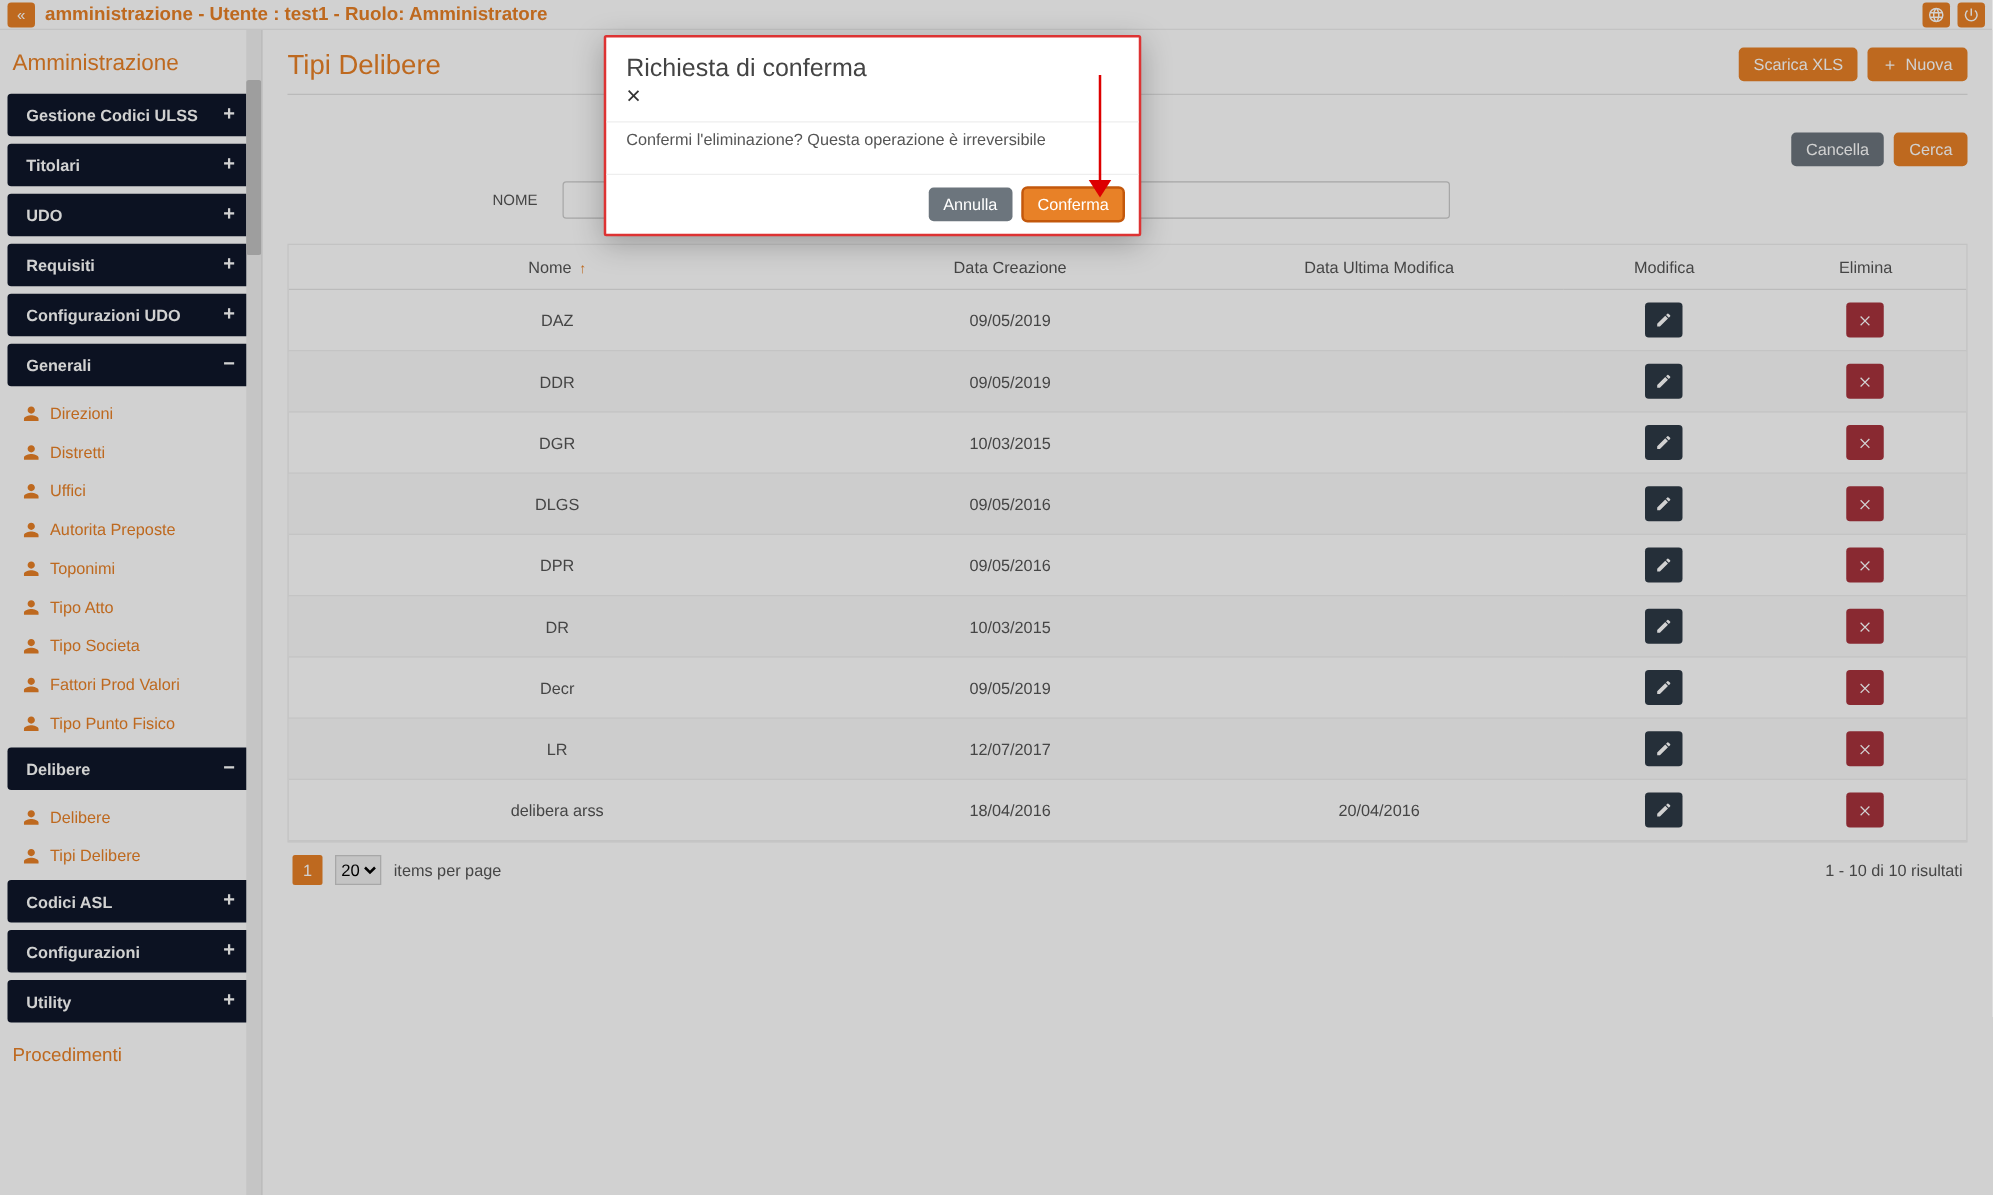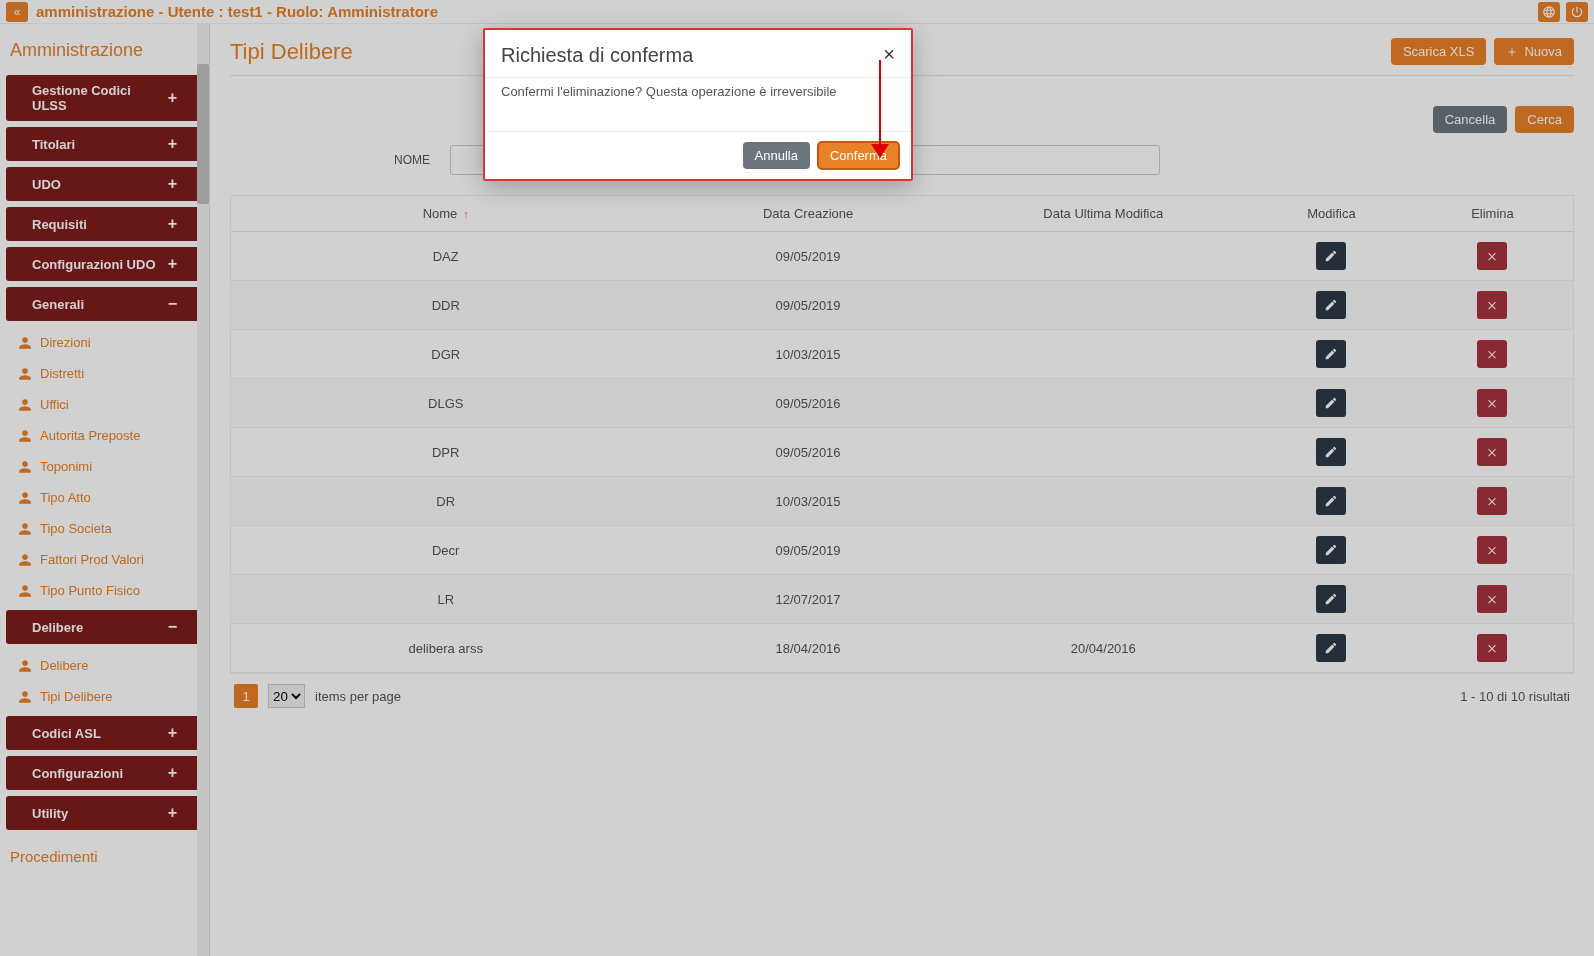--- a/index.html
+++ b/index.html
@@ -14,21 +14,21 @@
   .topbar .right { margin-left:auto; display:flex; gap:6px;}
   .topbar .icon-btn { background:#e88127; color:#fff; width:22px; height:20px; display:flex; align-items:center; justify-content:center; border-radius:3px; cursor:pointer; font-size:12px;}
   
   .body-wrap { display:flex; height:calc(100% - 24px);}
   
   
   .sidebar { width:210px; background:#fff; border-right:1px solid #ddd; overflow-y:auto; padding:6px; position:relative;}
   .sidebar-scrollbar { position:absolute; right:0; top:0; bottom:0; width:12px; background:#f1f1f1;}
   .sidebar-thumb { position:absolute; right:0; top:40px; width:12px; height:140px; background:#c1c1c1; border-radius:2px;}
   .sidebar h2 { color:#e88127; font-size:18px; font-weight:normal; padding:10px 4px 14px;}
-  .nav-item { background:#7f1d1d; color:#fff; padding:8px 26px; border-radius:3px; margin-bottom:6px; display:flex; align-items:center; justify-content:space-between; font-weight:bold; cursor:pointer; font-size:13px;}
+  .nav-item { background:#0f172a; color:#fff; padding:8px 15px; border-radius:3px; margin-bottom:6px; display:flex; align-items:center; justify-content:space-between; font-weight:bold; cursor:pointer; font-size:13px;}
   .nav-item .pm { font-size:16px; font-weight:bold;}
   .subnav { padding-left:2px; margin-bottom:4px;}
   .sub-item { color:#e88127; padding:8px 10px; display:flex; align-items:center; gap:8px; cursor:pointer; font-size:13px; border-radius:3px;}
   .sub-icon{ width:14px; height:14px; display:inline-block; }
   .sidebar h3 { color:#e88127; font-size:15px; font-weight:normal; padding:12px 4px 8px;}
   
   
   .main { flex:1; padding: 14px 20px; overflow:auto; position:relative;}
   .main .page-header { display:flex; align-items:center; justify-content:space-between; padding-bottom:10px; border-bottom:1px solid #e3e3e3; margin-bottom:30px;}
   .main .page-title { color:#e88127; font-size:22px;}
@@ -53,24 +53,24 @@
   .del-btn{ background:#a8323c;}
   .sort-up{ color:#e88127; margin-left:6px; font-size:11px;}
   
   .pager { display:flex; align-items:center; padding:10px 4px; gap:10px; color:#555;}
   .pager .page-num{ background:#e88127; color:#fff; width:24px; height:24px; display:flex; align-items:center; justify-content:center; border-radius:2px;}
   .pager select{ height:24px; border:1px solid #ccc;}
   .pager .results{ margin-left:auto;}
   
   
   .modal{ position:absolute; z-index:100; left:483px; top:28px; width:430px; background:#fff; border:2px solid #d33; border-radius:2px; box-shadow:0 6px 24px rgba(0,0,0,0.25);}
-  .modal-header{ padding:14px 16px 10px; display:flex; justify-content:space-between; align-items:flex-start;}
+  .modal-header{ padding:14px 16px 10px; display:flex; justify-content:space-between; align-items:flex-start;flex-direction:column;}
   .modal-title{ font-size:20px; color:#444;}
   .modal-close{ font-size:20px; color:#333; cursor:pointer; line-height:1;}
-  .modal-body{ padding:6px 16px 32px; font-size:13px; color:#555; border-top:1px solid #eee; border-bottom:1px solid #eee;}
+  .modal-body{ padding:6px 16px 20px; font-size:13px; color:#555; border-top:1px solid #eee; border-bottom:1px solid #eee;}
   .modal-footer{ padding:10px 12px; display:flex; justify-content:flex-end; gap:8px;}
   .modal-footer .btn-orange{ outline:2px solid #c3580c; outline-offset:-1px;}
   
   .arrow-overlay{ position:absolute; z-index:120; left:865px; top:60px; width:30px; height:110px; pointer-events:none;}
   .arrow-line{ position:absolute; left:14px; top:0; width:2px; height:90px; background:#d00;}
   .arrow-head{ position:absolute; left:6px; top:84px; width:0; height:0; border-left:9px solid transparent; border-right:9px solid transparent; border-top:14px solid #d00;}
   
   svg{ display:block;}
 </style>
 </head>

